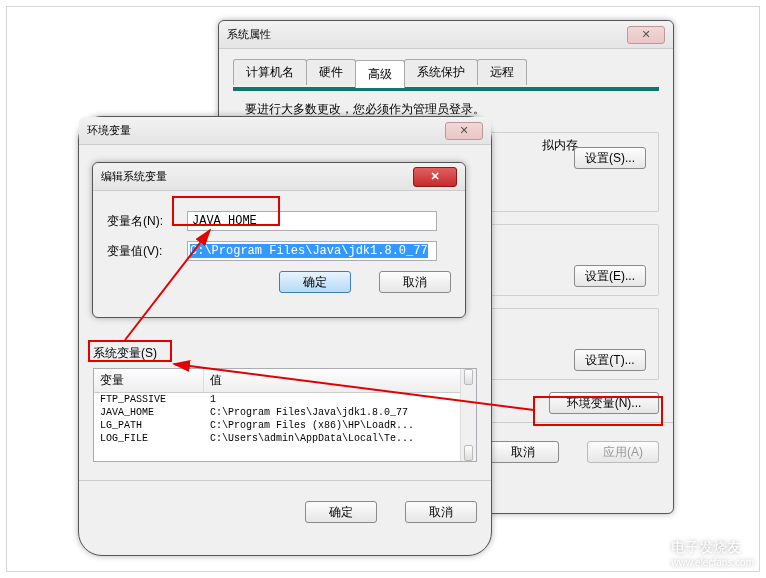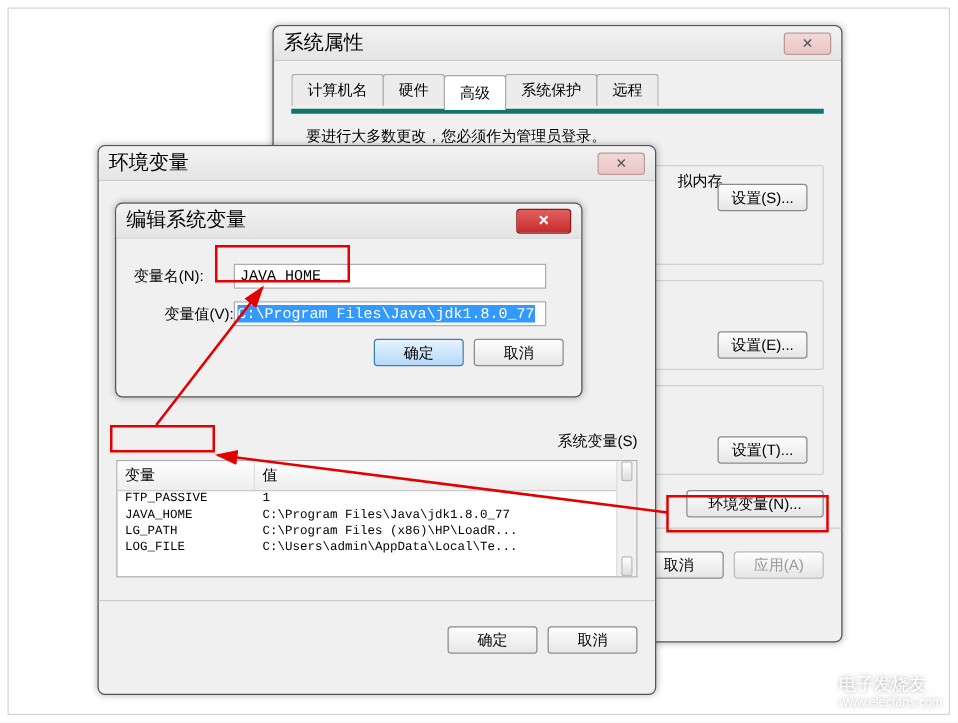--- a/index.html
+++ b/index.html
@@ -16,21 +16,21 @@
     .titlebar {
       height: 28px;
       background: linear-gradient(#f2f2f2, #e4e4e4);
       border-bottom: 1px solid #ccc;
       border-radius: 6px 6px 0 0;
       display: flex;
       align-items: center;
       padding: 0 8px;
       position: relative;
     }
-    .titlebar .title { flex: 1; font-size: 16px; color: #000; }
+    .titlebar .title { flex: 1; font-size: 11px; color: #000; }
     .close-btn {
       width: 38px; height: 18px;
       background: linear-gradient(#f0d8d8,#ecc5c5);
       border: 1px solid #b99;
       border-radius: 3px;
       display: flex; align-items: center; justify-content: center;
       font-size: 11px; color: #555; cursor: pointer;
     }
     .close-btn.red {
       width: 44px; height: 20px;
@@ -40,20 +40,21 @@
     .dialog-body { padding: 10px 14px; }
     
     
     .btn {
       height: 22px; min-width: 72px;
       padding: 0 10px;
       background: linear-gradient(#fdfdfd,#e6e6e6);
       border: 1px solid #8a8a8a; border-radius: 3px;
       display: inline-flex; align-items: center; justify-content: center;
       cursor: pointer;
+      margin-left: 20px;
     }
     .btn.primary {
       background: linear-gradient(#e8f3ff,#b5daf7);
       border: 1px solid #3c7fb1;
     }
     .btn.disabled { color: #999; border-color: #bbb; cursor: default; }
     .btn-row { display: flex; gap: 8px; justify-content: flex-end; margin-top: 8px; }
     
     
     .group {
@@ -168,27 +169,27 @@
     <div style="border-top:1px solid #ccc; margin:8px -14px 0 -14px; padding:10px 14px 0 14px;">
       <div class="btn-row">
         <div class="btn">确定</div>
         <div class="btn">取消</div>
         <div class="btn disabled">应用(A)</div>
       </div>
     </div>
   </div>
 </div>
 
-<div class="dialog" style="left:78px; top:116px; width:447px; height:440px;">
+<div class="dialog" style="left:78px; top:116px; width:414px; height:440px;border-radius:24px;">
   <div class="titlebar">
     <span class="title">环境变量</span>
     <span class="close-btn">✕</span>
   </div>
   <div class="dialog-body" style="padding-top:200px;">
-    <div style="margin-bottom:6px;text-align:right;">系统变量(S)</div>
+    <div style="margin-bottom:6px;">系统变量(S)</div>
     <div class="listbox">
       <div class="lb-header">
         <div class="col1">变量</div>
         <div class="col2">值</div>
       </div>
       <div class="lb-row">
           <div class="col1">FTP_PASSIVE</div>
           <div class="col2">1</div>
         </div>
       <div class="lb-row">
@@ -217,21 +218,21 @@
 <div class="dialog" style="left:92px; top:162px; width:374px; height:156px;">
   <div class="titlebar">
     <span class="title">编辑系统变量</span>
     <span class="close-btn red">✕</span>
   </div>
   <div class="dialog-body">
     <div style="display:flex; align-items:center; margin:10px 0;">
       <div style="width:80px;">变量名(N):</div>
       <input type="text" style="width: 250px;" value="JAVA_HOME">
     </div>
-    <div style="display:flex; align-items:center; margin:10px 0;text-align:right;">
+    <div style="display:flex; align-items:center; margin:10px 0;">
       <div style="width:80px;">变量值(V):</div>
       <div style="width:250px; height:20px; border:1px solid #abadb3; background:#fff; display:flex; align-items:center; padding:0 2px;">
         <span class="selected-text" style="font-family:Consolas,'Courier New',monospace; font-size:12px; white-space:nowrap; overflow:hidden;">C:\Program Files\Java\jdk1.8.0_77</span>
       </div>
     </div>
     <div class="btn-row">
       <div class="btn primary">确定</div>
       <div class="btn">取消</div>
     </div>
   </div>

